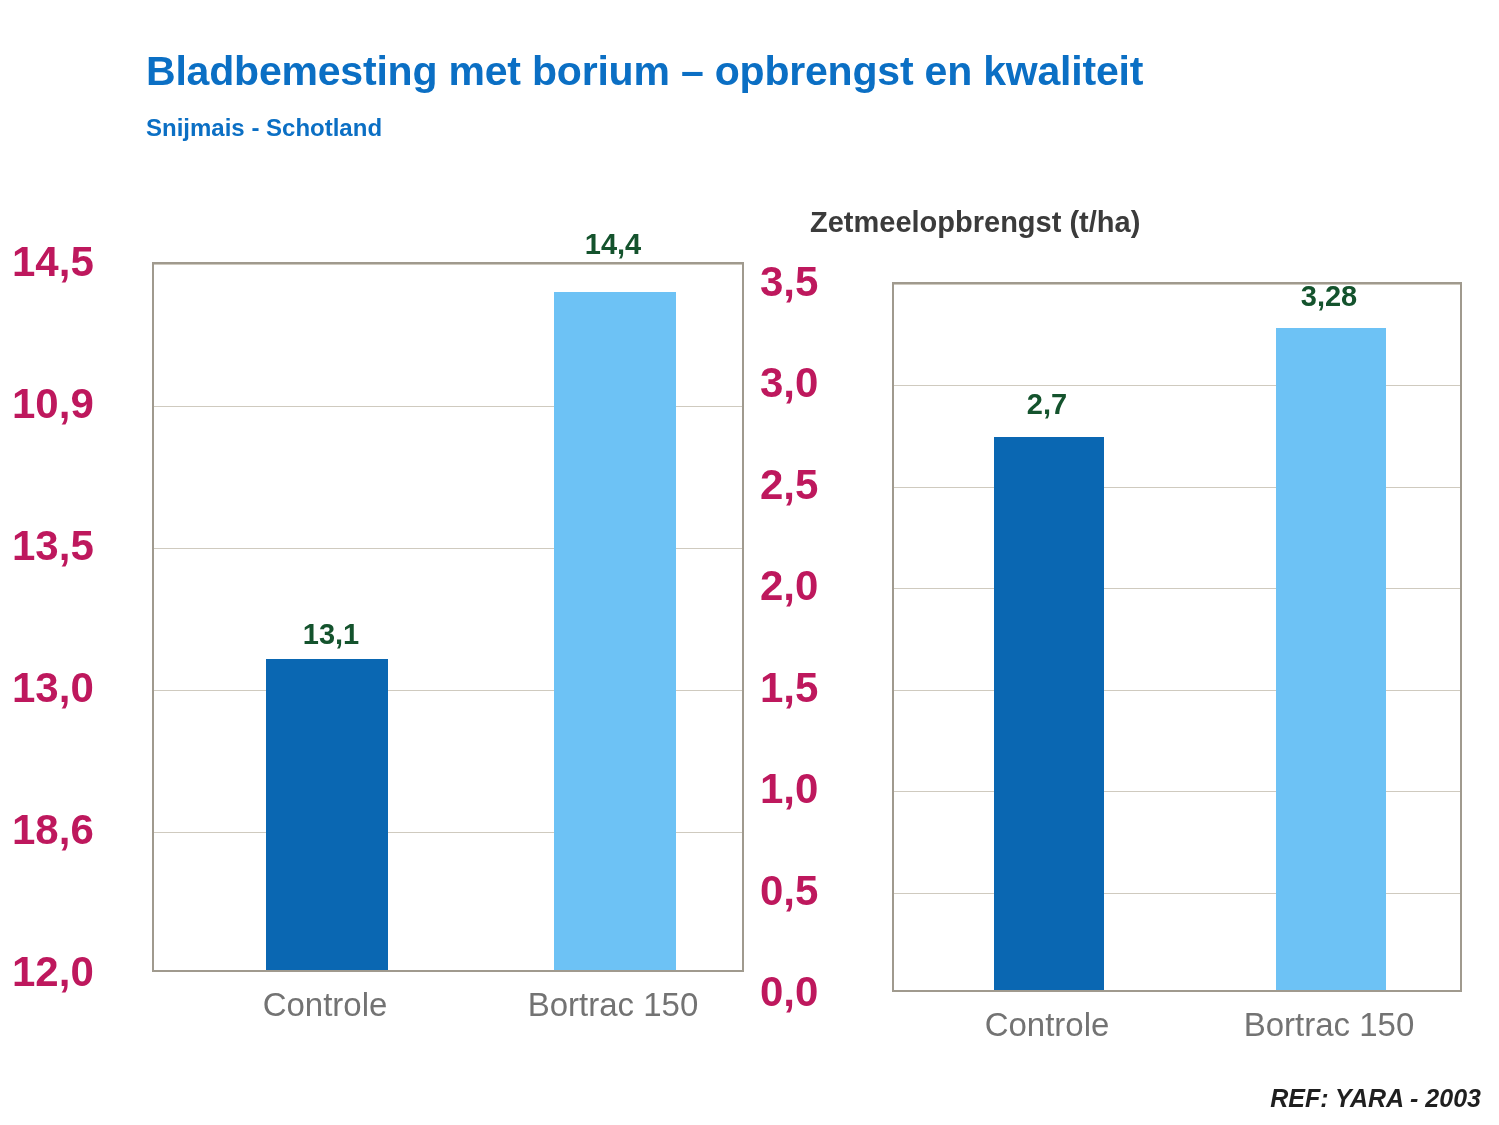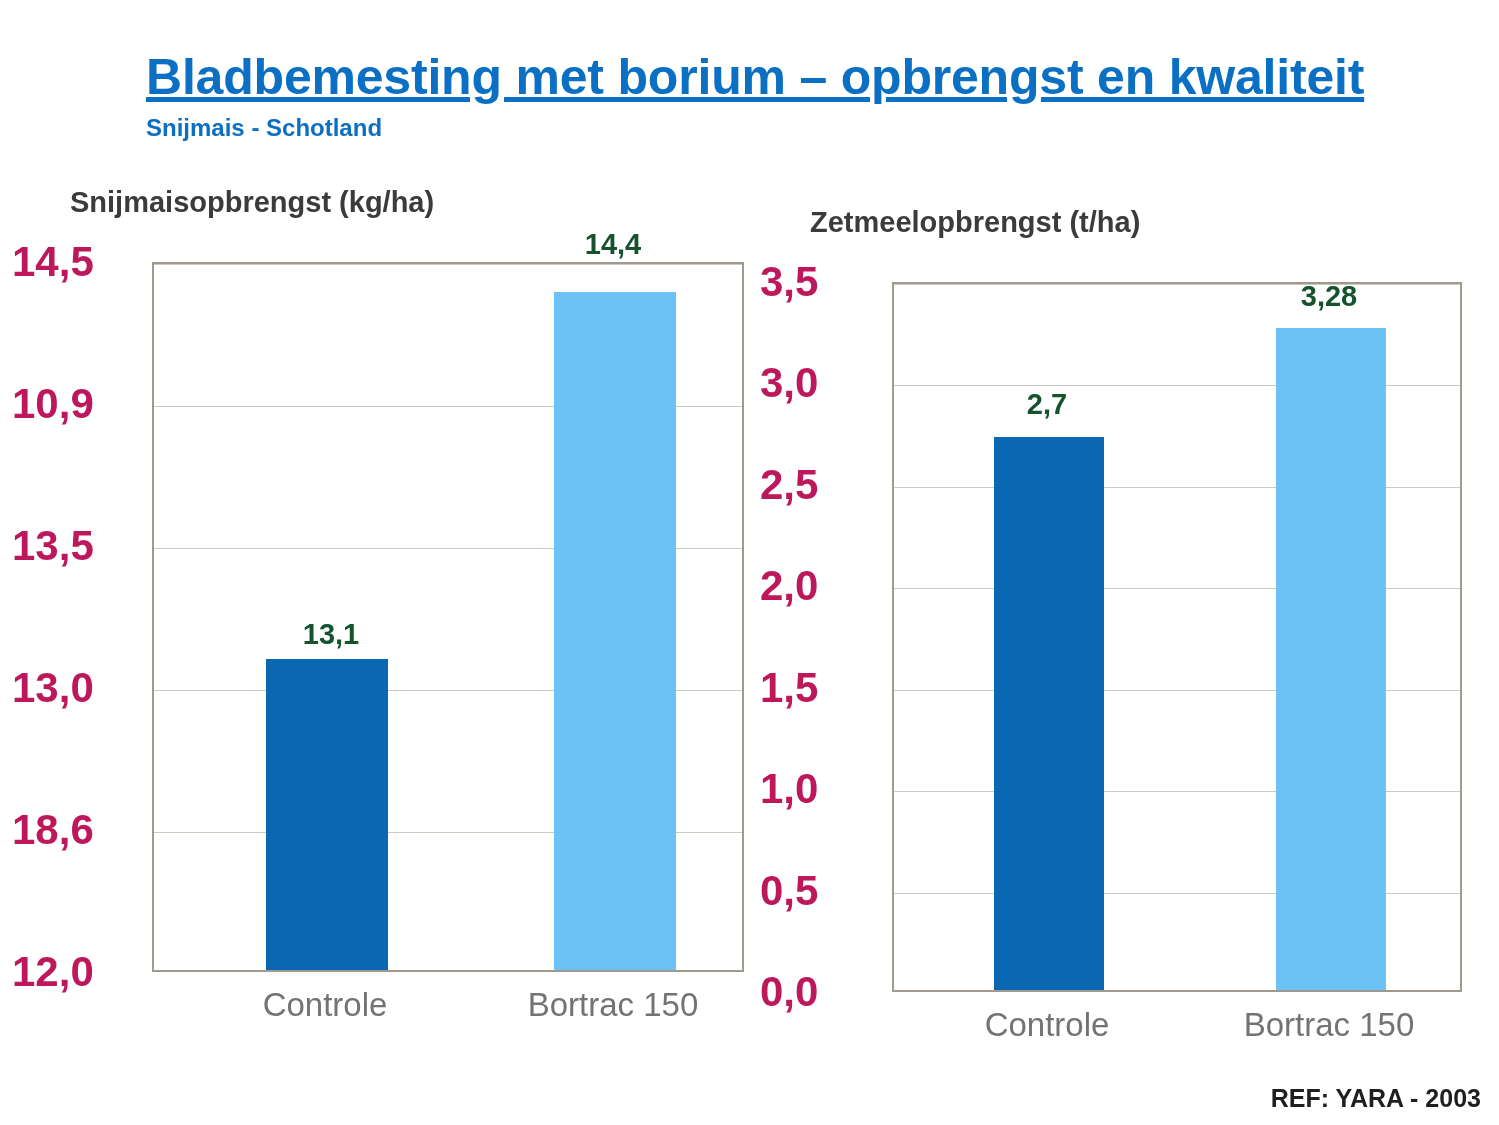--- a/index.html
+++ b/index.html
@@ -13,26 +13,25 @@
     font-family: "Liberation Sans", sans-serif;
     position: relative;
     overflow: hidden;
   }
 
   
   .title {
     position: absolute;
     left: 146px;
     top: 48px;
-    font-size: 50px;
+    font-size: 41px;
     font-weight: bold;
     color: #0b6fc4;
     letter-spacing: -0.2px;
     white-space: nowrap;
-    text-decoration: underline;
   }
   .subtitle {
     position: absolute;
     left: 146px;
     top: 114px;
     font-size: 24px;
     font-weight: bold;
     color: #0b6fc4;
     white-space: nowrap;
   }
@@ -112,32 +111,32 @@
     white-space: nowrap;
     transform: translateX(-50%);
   }
 
   .ref {
     position: absolute;
     right: 18px;
     bottom: 12px;
     font-size: 25px;
     font-weight: bold;
+    font-style: italic;
     color: #1f1f1f;
     white-space: nowrap;
   }
 </style>
 </head>
 <body>
 
 <div class="title">Bladbemesting met borium – opbrengst en kwaliteit</div>
 <div class="subtitle">Snijmais  - Schotland</div>
 
 <div class="panel" id="panel-left">
-  <div class="panel-title">Snijmaisopbrengst (kg/ha)</div>
 
   <div class="plot" id="plot-left">
 
     <div class="gridline" style="top:0px"></div>
     <div class="gridline" style="top:142px"></div>
     <div class="gridline" style="top:284px"></div>
     <div class="gridline" style="top:426px"></div>
     <div class="gridline" style="top:568px"></div>
 
     <div class="bar bar-dark" style="left:112px; width:122px; height:44%"></div>

